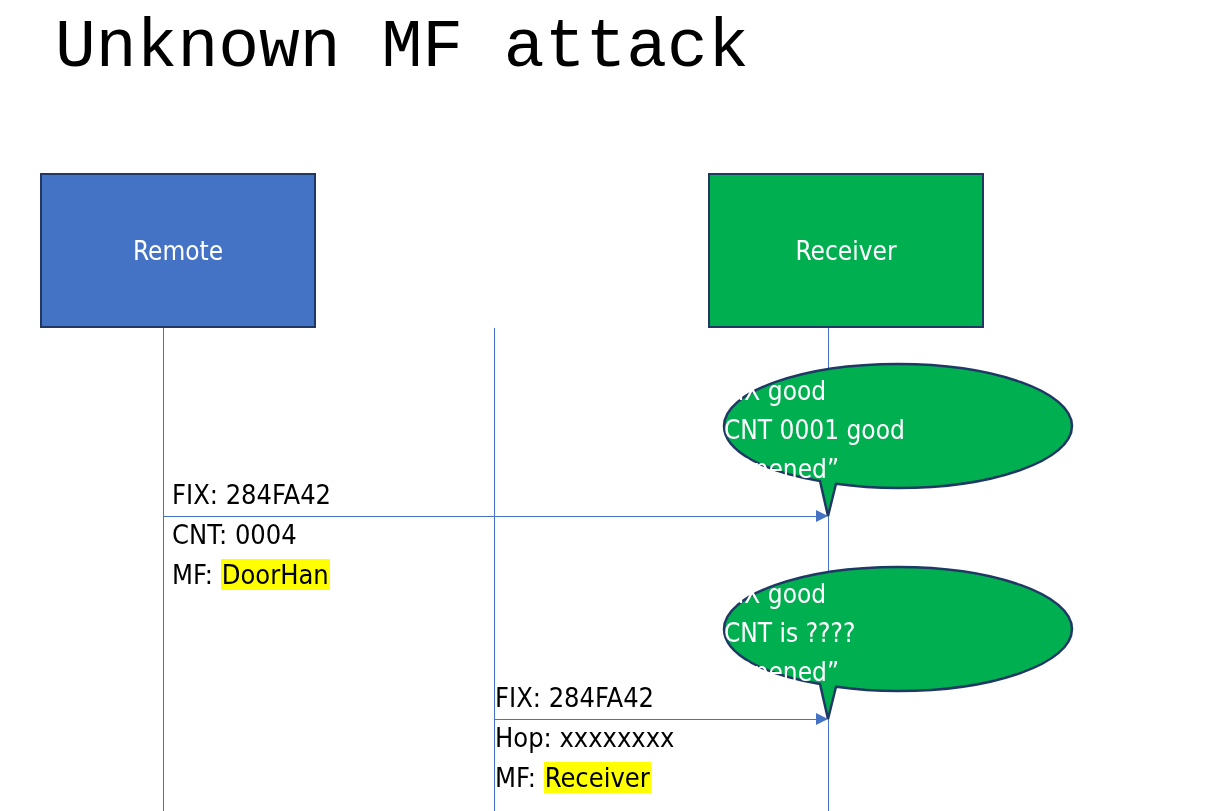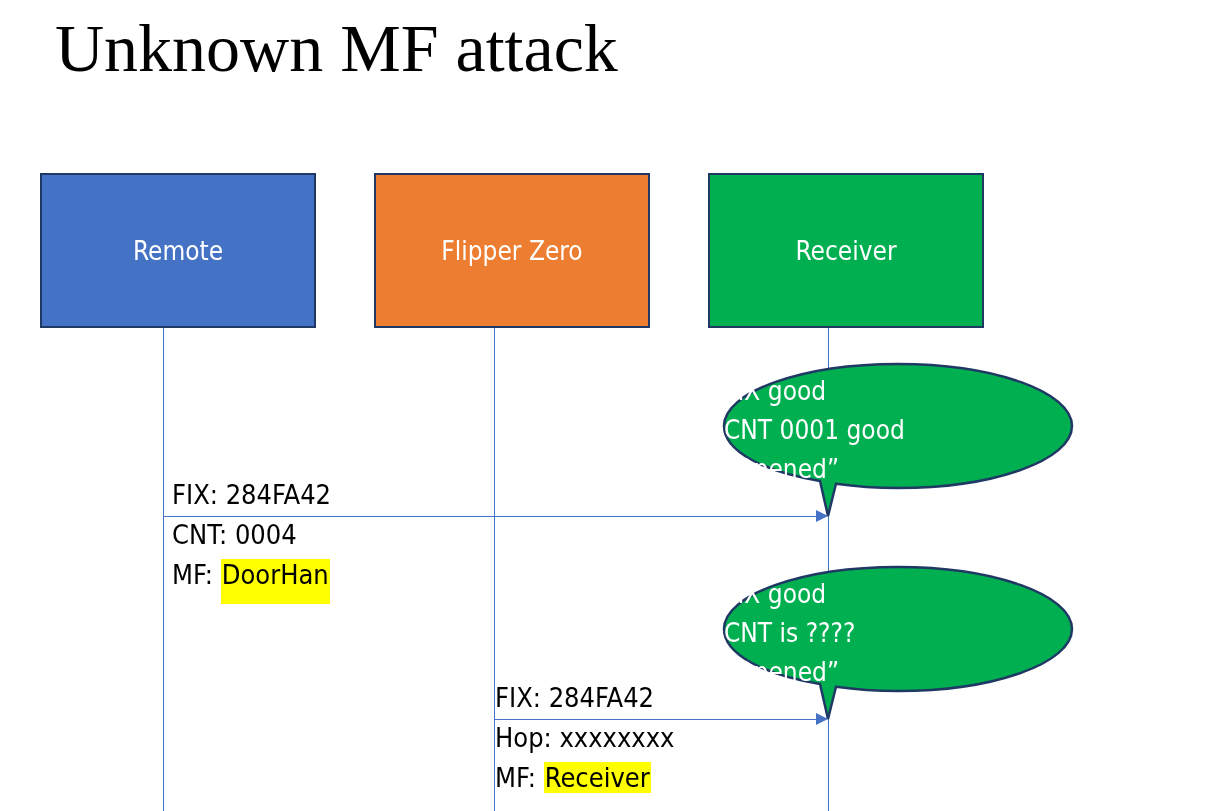--- a/index.html
+++ b/index.html
@@ -16,21 +16,21 @@
     height: 811px;
     background: #ffffff;
     overflow: hidden;
   }
 
   
   #slide-title {
     position: absolute;
     left: 55px;
     top: 8px;
-    font-family: Liberation Serif, serif;
+    font-family: Liberation Mono, monospace;
     font-weight: 300;
     font-size: 68px;
     line-height: 80px;
     color: #000000;
     white-space: nowrap;
     letter-spacing: 0px;
   }
 
   
   .lifeline {
@@ -97,21 +97,21 @@
   .hl {
     background: #FFFF00;
     padding: 0 1px;
   }
   .squiggle {
     background-repeat: repeat-x;
     background-position: 0 100%;
     background-size: 6px 3px;
     background-image: linear-gradient(45deg, transparent 45%, #E8422E 45%, #E8422E 55%, transparent 55%),
                       linear-gradient(-45deg, transparent 45%, #E8422E 45%, #E8422E 55%, transparent 55%);
-    padding-bottom: 14px;
+    padding-bottom: 0;
   }
 
   
   .bubble {
     position: absolute;
     width: 348px;
     height: 124px;
   }
   #bubble-1 { left: 724px; top: 364px; }
   #bubble-2 { left: 724px; top: 567px; }
@@ -136,23 +136,20 @@
 <div id="slide">
 
   <div id="slide-title">Unknown MF attack</div>
 
   <div class="lifeline" id="lifeline-remote"></div>
   <div class="lifeline" id="lifeline-flipper"></div>
   <div class="lifeline" id="lifeline-receiver"></div>
 
   <div class="actor-box" id="actor-remote">
     <span>Remote</span>
-  </div>
-  <div class="actor-box" id="actor-flipper">
-    <span>Flipper Zero</span>
   </div>
   <div class="actor-box" id="actor-receiver">
     <span>Receiver</span>
   </div>
 
   <div class="arrow-line" id="arrow1-line"></div>
   <div class="arrow-head" id="arrow1-head"></div>
 
   <div class="arrow-line" id="arrow2-line"></div>
   <div class="arrow-head" id="arrow2-head"></div>

